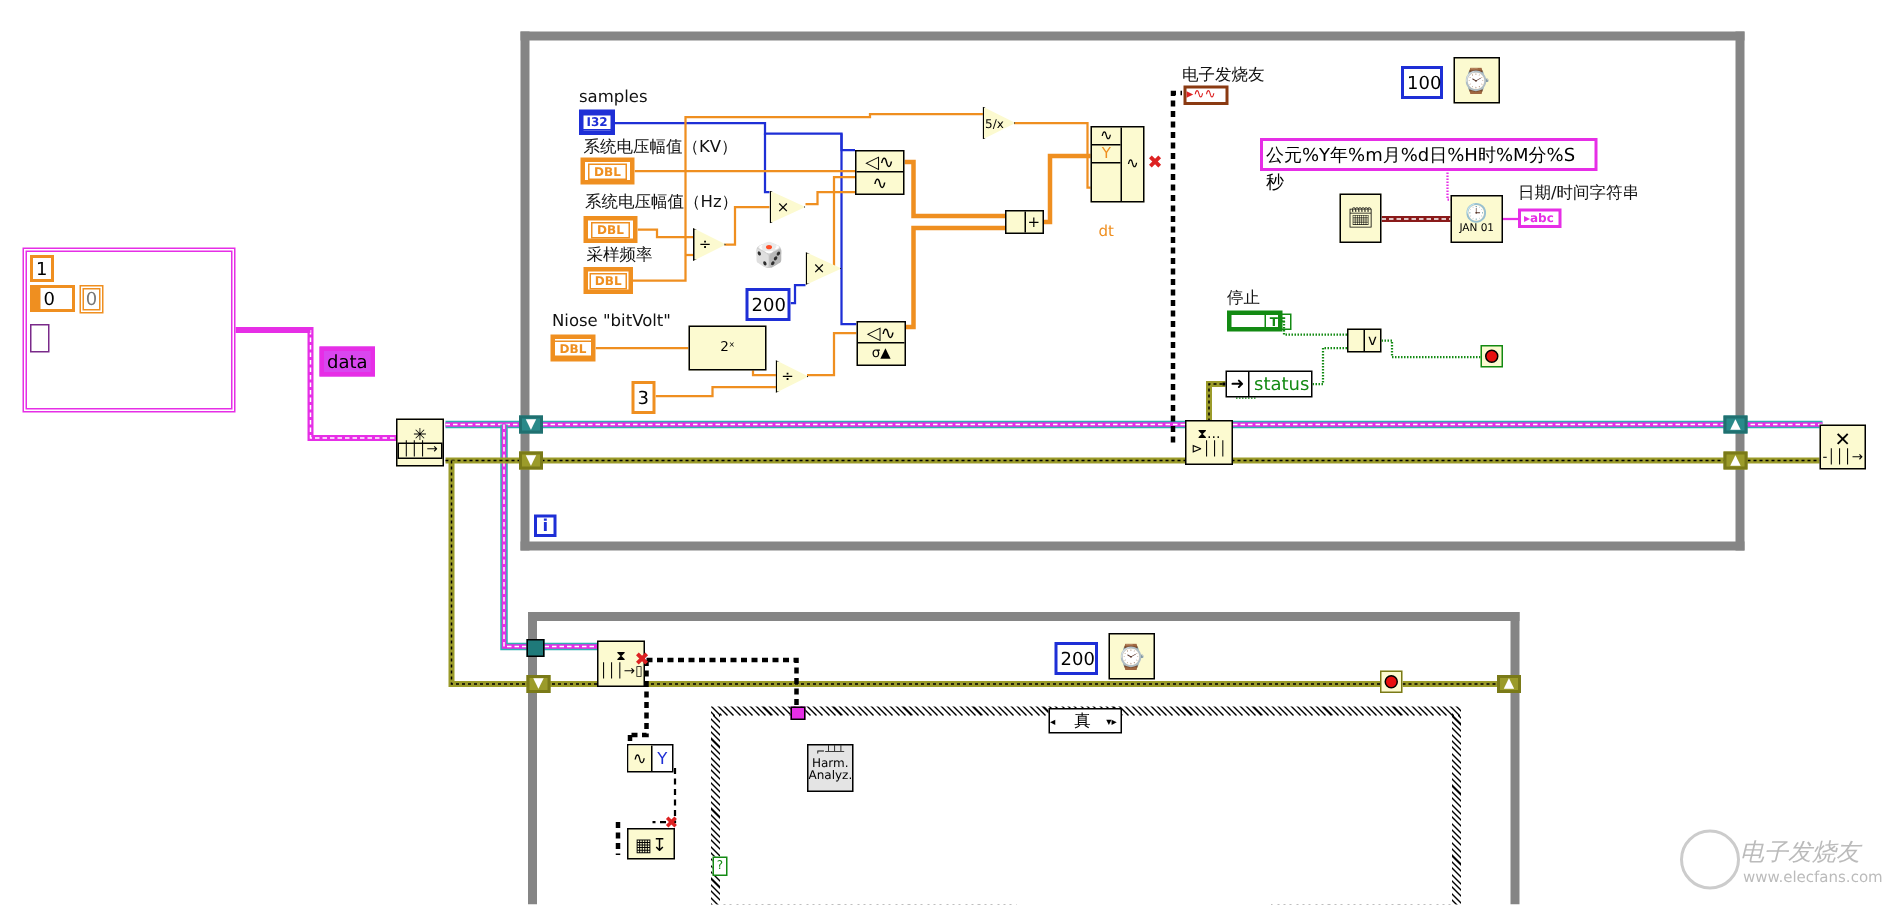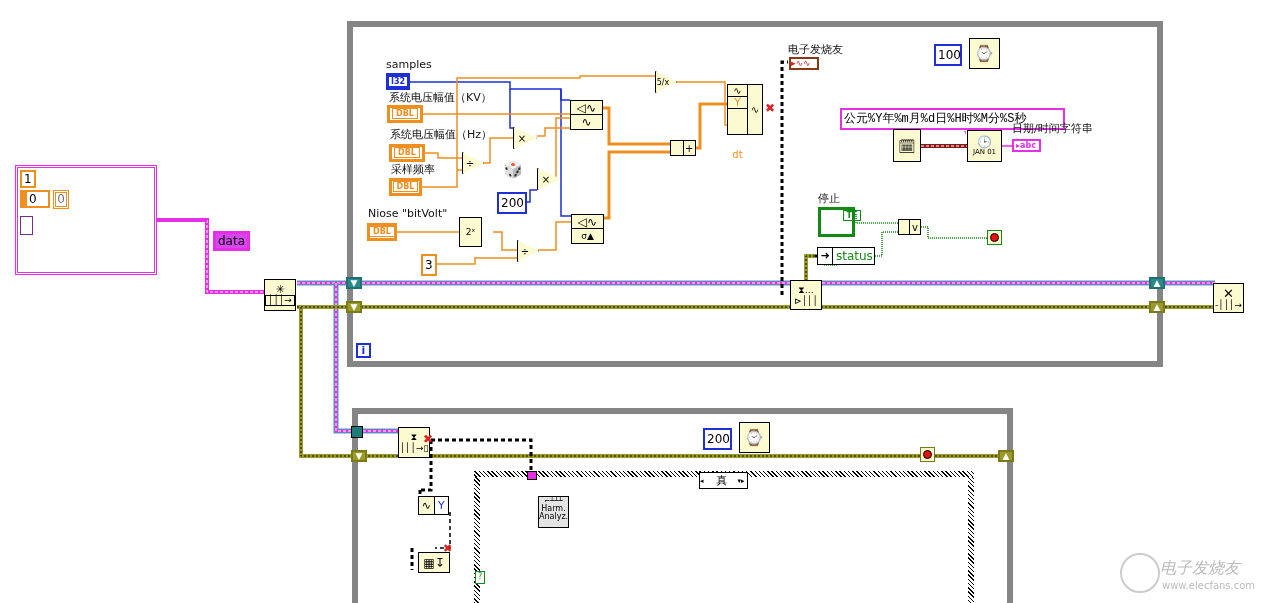--- a/index.html
+++ b/index.html
@@ -1,20 +1,20 @@
 <!DOCTYPE html>
 <html><head>
 <meta charset="utf-8">
 <style>
   html,body{margin:0;padding:0;background:#fff;}
   body{width:1266px;height:603px;position:relative;overflow:hidden;font-family:"DejaVu Sans","Liberation Sans",sans-serif;font-size:11px;color:#000;}
   .abs{position:absolute;}
   svg.wires{position:absolute;left:0;top:0;width:1266px;height:603px;pointer-events:none;}
   .lbl{position:absolute;font-size:11px;white-space:nowrap;color:#111;}
-  .ctrl{position:absolute;box-sizing:border-box;border:3px solid #ef8f20;background:#fff;display:flex;align-items:flex-start;justify-content:center;font-weight:bold;font-size:8px;color:#ef8f20;}
+  .ctrl{position:absolute;box-sizing:border-box;border:3px solid #ef8f20;background:#fff;display:flex;align-items:center;justify-content:center;font-weight:bold;font-size:8px;color:#ef8f20;}
   .ctrl.i32{border-color:#1e2fd6;color:#1e2fd6;}
   .ctrl.bool{border-color:#138a13;color:#138a13;}
   .ctrl .inner{border:1px solid currentColor;padding:0 3px;line-height:9px;}
   .const{position:absolute;box-sizing:border-box;border:2px solid #1e2fd6;background:#fff;font-size:12px;padding:0 2px;line-height:18px;height:22px;}
   .const.dbl{border-color:#ef8f20;}
   .const.str{border-color:#e62ee6;}
   .node{position:absolute;box-sizing:border-box;border:1px solid #000;background:#fcfad0;display:flex;align-items:center;justify-content:center;font-size:10px;}
   .tunnel{position:absolute;width:16px;height:12px;box-sizing:border-box;display:flex;align-items:center;justify-content:center;font-size:9px;}
   .tunnel.teal{background:#2a8a8a;color:#fff;border:2px solid #207070;}
   .tunnel.olive{background:#9b9b2a;color:#fff;border:2px solid #7a7a18;}
@@ -170,21 +170,21 @@
   </div>
 <div class="node" style="left:517px;top:240px;width:22px;height:22px;clip-path:polygon(0 0,100% 50%,0 100%);">
     <span style="margin-right:6px;">÷</span>
   </div>
 <div class="node" style="left:655px;top:71px;width:22px;height:22px;clip-path:polygon(0 0,100% 50%,0 100%);font-size:8px;">
     <span style="margin-right:6px;">5/x</span>
   </div>
 
 <div class="abs" style="left:503px;top:161px;width:18px;height:18px;font-size:16px;line-height:18px;">🎲</div>
 
-<div class="node" style="left:459px;top:217px;width:23px;height:30px;font-size:9px;">2ˣ</div>
+<div class="node" style="left:459px;top:217px;width:52px;height:30px;font-size:9px;">2ˣ</div>
 
 <div class="node" style="left:570px;top:100px;width:33px;height:30px;font-size:12px;flex-direction:column;">
   <span style="line-height:12px;border-bottom:1px solid #000;width:100%;text-align:center;">◁∿</span>
   <span style="line-height:14px;">∿</span>
 </div>
 <div class="node" style="left:571px;top:214px;width:33px;height:30px;font-size:12px;flex-direction:column;">
   <span style="line-height:12px;border-bottom:1px solid #000;width:100%;text-align:center;">◁∿</span>
   <span style="line-height:14px;font-size:9px;">σ▲</span>
 </div>
 
@@ -204,34 +204,34 @@
 <div class="abs" style="left:765px;top:101px;color:#d22;font-weight:bold;font-size:12px;">✖</div>
 
 <div class="lbl" style="left:788px;top:42px;">电子发烧友</div>
 <div class="abs" style="left:789px;top:57px;width:30px;height:13px;border:2px solid #8a3a12;box-sizing:border-box;font-size:9px;color:#d22;line-height:9px;">▸∿∿</div>
 
 <div class="const" style="left:934px;top:44px;width:28px;">100</div>
 <div class="node" style="left:969px;top:38px;width:31px;height:31px;">
   <span style="font-size:16px;">⌚</span>
 </div>
 
-<div class="const str" style="left:840px;top:108px;width:225px;font-size:12px;font-family:Liberation Mono, monospace;">公元%Y年%m月%d日%H时%M分%S秒</div>
+<div class="const str" style="left:840px;top:92px;width:225px;font-size:12px;">公元%Y年%m月%d日%H时%M分%S秒</div>
 
 <div class="node" style="left:893px;top:129px;width:28px;height:33px;">
   <span style="font-size:14px;">🗓</span>
 </div>
 <div class="node" style="left:967px;top:130px;width:35px;height:32px;font-size:7px;flex-direction:column;">
   <span style="font-size:12px;line-height:12px;">🕒</span>
     <span>JAN 01</span>
 </div>
 <div class="lbl" style="left:1012px;top:121px;">日期/时间字符串</div>
 <div class="abs" style="left:1012px;top:139px;width:29px;height:13px;border:2px solid #e62ee6;box-sizing:border-box;font-size:8px;font-weight:bold;color:#e62ee6;line-height:9px;padding-left:2px;">▸<span>abc</span></div>
 
 <div class="lbl" style="left:818px;top:191px;">停止</div>
-<div class="ctrl bool" style="left:818px;top:207px;width:30px;height:30px;padding-left:31px;">
+<div class="ctrl bool" style="left:818px;top:207px;width:30px;height:14px;padding-left:31px;">
     <span class="inner">TF</span>
   </div>
 <div class="node" style="left:898px;top:219px;width:23px;height:16px;">
   <span style="width:11px;height:100%;border-right:1px solid #000;"></span>
     <span style="width:11px;text-align:center;">v</span>
 </div>
 <div class="abs" style="left:987px;top:230px;width:15px;height:15px;border:1px solid #138a13;box-sizing:border-box;background:#fcfad0;display:flex;align-items:center;justify-content:center;">
   <span style="width:9px;height:9px;border-radius:50%;background:#e81010;border:1px solid #000;box-sizing:border-box;"></span>
 </div>
 

